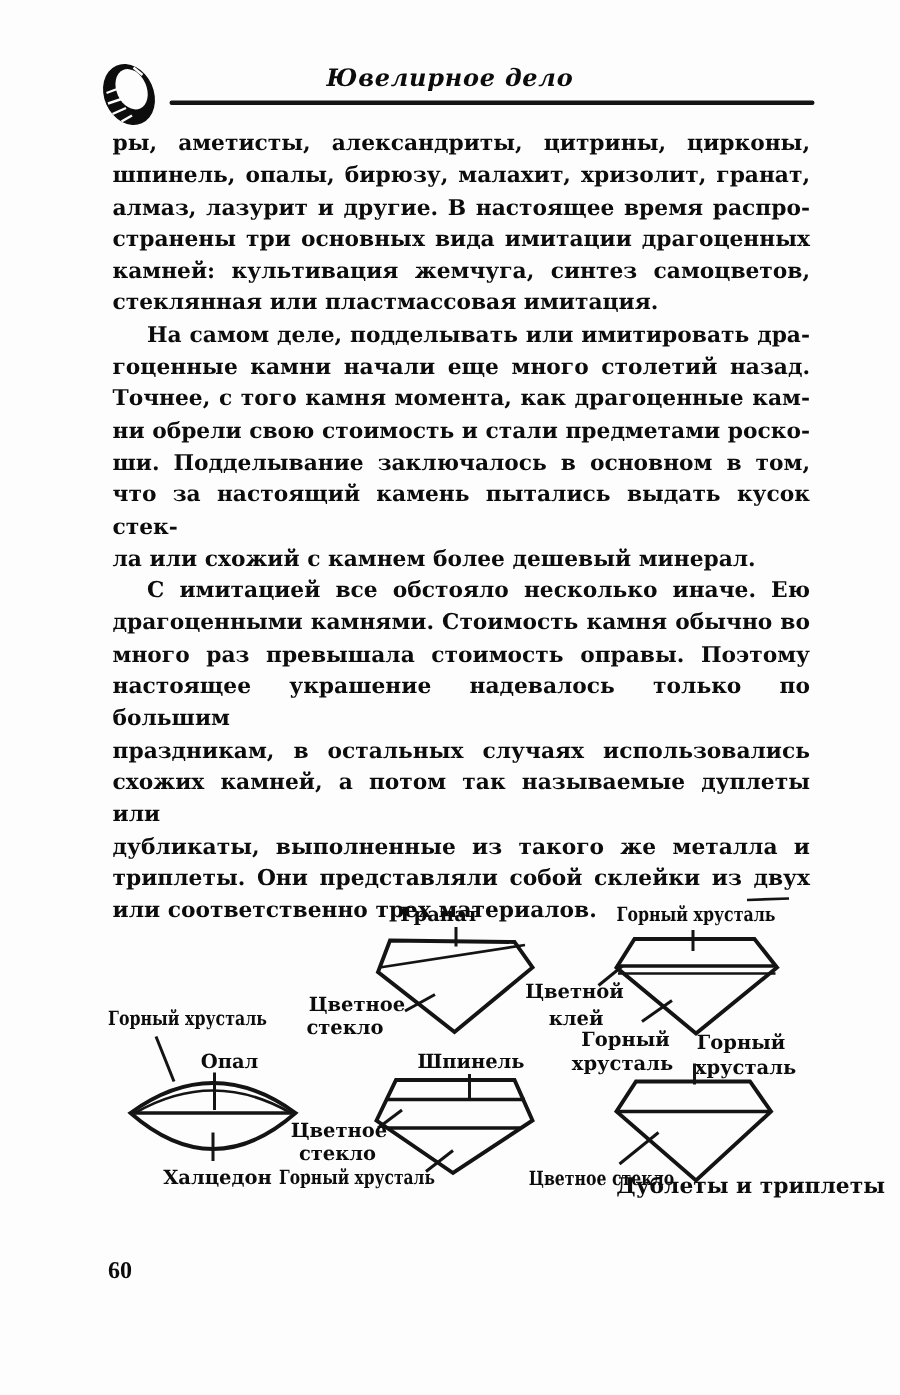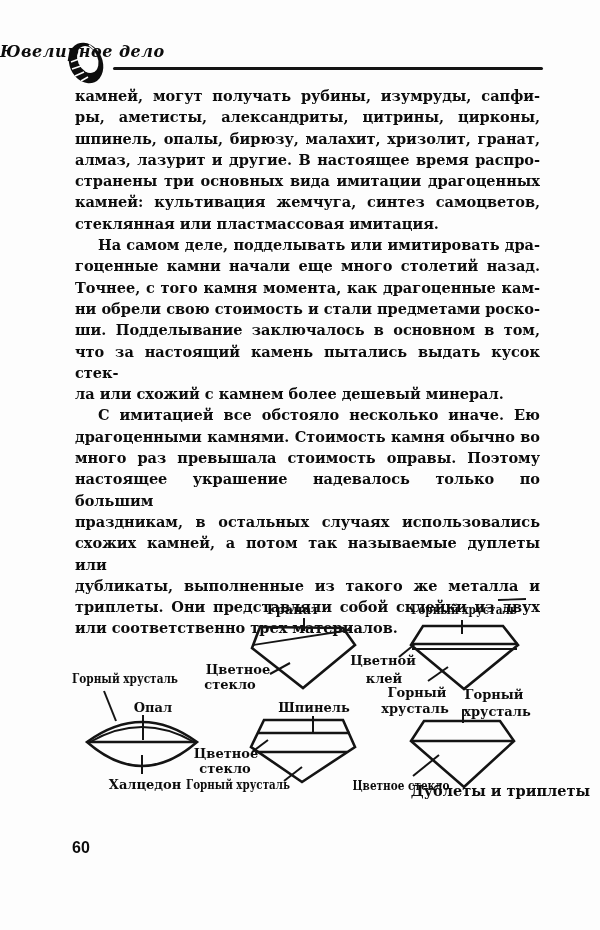--- a/index.html
+++ b/index.html
@@ -3,21 +3,21 @@
 <meta charset="utf-8">
 <style>
   html,body{margin:0;padding:0;background:#ffffff;}
   .page{
     position:relative;width:600px;height:930px;background:#fdfdfd;
     overflow:hidden;font-family:"DejaVu Serif",serif;color:#0c0c0c;
   }
   
   .hdr-icon{position:absolute;left:62px;top:36px;width:48px;height:54px;}
   .hdr-title{
-    position:absolute;left:0;right:0;top:42px;
+    position:absolute;left:0;right:0;top:42px;text-align:center;
     font-size:16px;font-weight:bold;font-style:italic;letter-spacing:.5px;
   }
   .hdr-rule{position:absolute;left:113px;top:67px;width:430px;height:3px;background:#141414;border-radius:2px;}
   
   .body-text{
     position:absolute;left:75px;top:85px;width:465px;
     font-size:14.5px;font-weight:bold;line-height:21.3px;
   }
   .text-line{text-align:justify;text-align-last:justify;white-space:normal;}
   .text-line.last{text-align-last:left;}
@@ -31,21 +31,21 @@
   .seam{fill:none;stroke:#141414;stroke-width:2.4;}
   .thin{fill:none;stroke:#141414;stroke-width:1.8;}
   .tick{stroke:#141414;stroke-width:2;fill:none;}
   .fig-caption{
     position:absolute;left:0;right:10px;top:782px;text-align:right;
     font-size:14.5px;font-weight:bold;
   }
   
   .page-number{
     position:absolute;left:72px;top:839px;
-    font-family:Liberation Sans, sans-serif;font-weight:bold;font-size:16px;
+    font-family:Liberation Serif, serif;font-weight:bold;font-size:16px;
   }
 </style>
 </head>
 <body>
 
 <div class="page">
 
   <svg class="hdr-icon" viewBox="0 0 48 54">
     <g transform="rotate(-24 24 27)">
       <ellipse cx="24" cy="27" rx="16.5" ry="21" fill="#0d0d0d"></ellipse>
@@ -56,21 +56,20 @@
       <line x1="10" y1="33" x2="19" y2="30"></line>
       <line x1="13" y1="40" x2="22" y2="36"></line>
       <line x1="19" y1="45" x2="26" y2="41"></line>
       <line x1="27" y1="9" x2="33" y2="14"></line>
     </g>
   </svg>
   <div class="hdr-title">Ювелирное дело</div>
   <div class="hdr-rule"></div>
 
   <div class="body-text">
-      <div class="text-line">камней, могут получать рубины, изумруды, сапфи-</div>
       <div class="text-line">ры, аметисты, александриты, цитрины, цирконы,</div>
       <div class="text-line">шпинель, опалы, бирюзу, малахит, хризолит, гранат,</div>
       <div class="text-line">алмаз, лазурит и другие. В настоящее время распро-</div>
       <div class="text-line">странены три основных вида имитации драгоценных</div>
       <div class="text-line">камней: культивация жемчуга, синтез самоцветов,</div>
       <div class="text-line last">стеклянная или пластмассовая имитация.</div>
       <div class="text-line indent">На самом деле, подделывать или имитировать дра-</div>
       <div class="text-line">гоценные камни начали еще много столетий назад.</div>
       <div class="text-line">Точнее, с того камня момента, как драгоценные кам-</div>
       <div class="text-line">ни обрели свою стоимость и стали предметами роско-</div>

